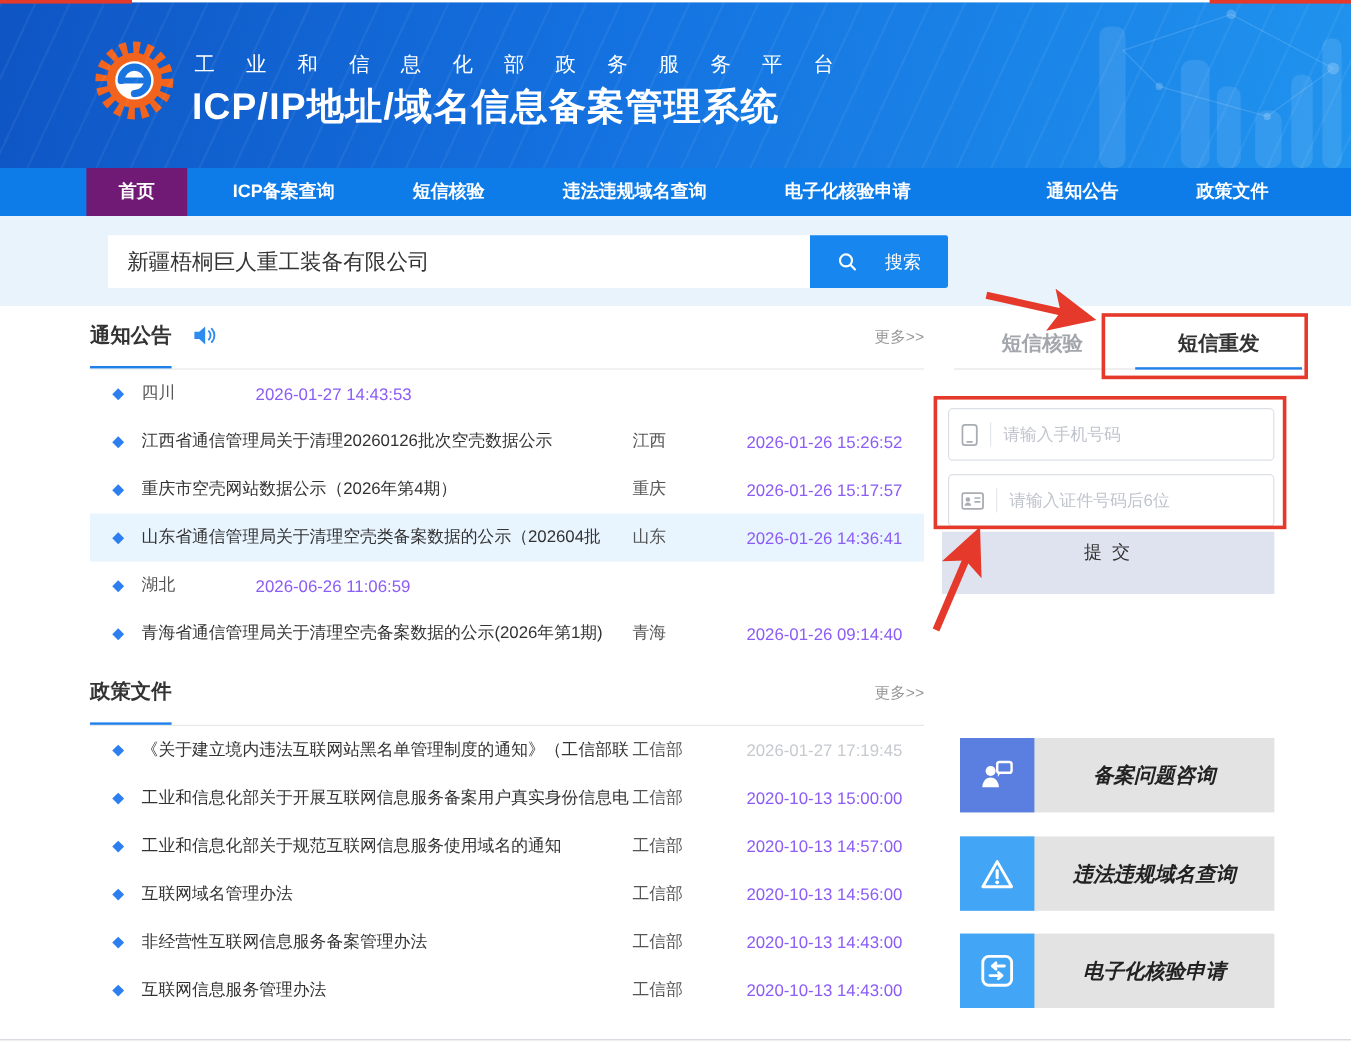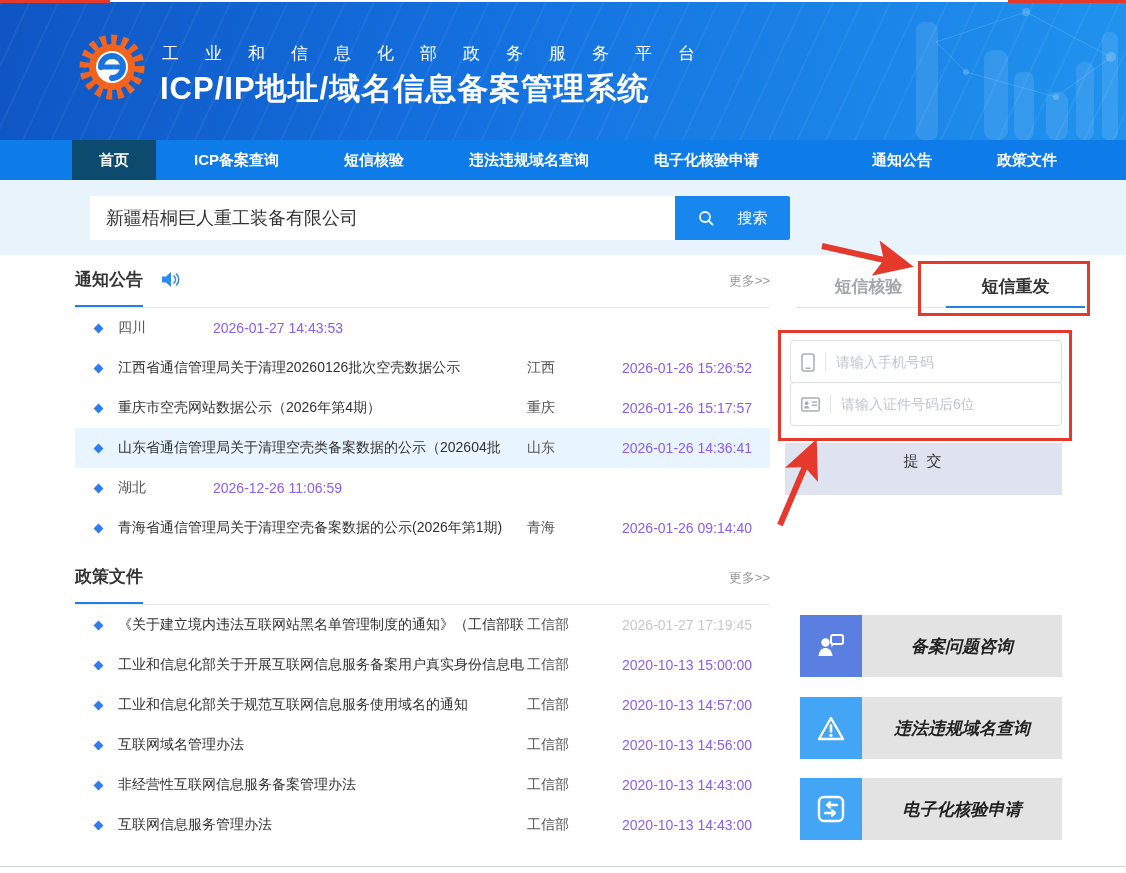--- a/index.html
+++ b/index.html
@@ -17,21 +17,21 @@
   .header::after { content:""; position:absolute; inset:0;
     background:repeating-linear-gradient(115deg, rgba(255,255,255,0.05) 0 2px, transparent 2px 26px); }
   .hdr-deco { position:absolute; right:0; top:0; opacity:.8; }
   .logo { position:absolute; left:78px; top:26px; width:72px; height:78px; }
   .hdr-sub { position:absolute; left:162px; top:40px; color:#fff; font-size:17px; letter-spacing:26px; white-space:nowrap; }
   .hdr-title { position:absolute; left:160px; top:66px; color:#fff; font-size:31px; font-weight:bold; letter-spacing:1px; white-space:nowrap; }
 
   
   .navbar { position:absolute; top:140px; left:0; width:1126px; height:40px; background:#0d7ce8; display:flex; padding-left:72px; z-index:2; }
   .nav-item { line-height:40px; padding:0 27px; margin-right:11px; color:#fff; font-size:15px; font-weight:bold; cursor:pointer; white-space:nowrap; }
-  .nav-item.active { background:#0c4a6e; }
+  .nav-item.active { background:#701a75; }
   .nav-item.gap-lg { margin-left:48px; }
 
   
   .searchbar { position:absolute; top:180px; left:0; width:1126px; height:75px; background:#e9f3fc; }
   .search-input { position:absolute; left:90px; top:16px; width:585px; height:44px; border:none; background:#fff; font-size:18px; color:#333; padding:0 16px; outline:none; font-family:inherit; }
   .search-btn { position:absolute; left:675px; top:16px; width:115px; height:44px; background:#1787ef; border:none; color:#fff; font-size:15px; display:flex; align-items:center; justify-content:center; gap:24px; cursor:pointer; border-radius:0 2px 2px 0; font-family:inherit; }
   .radio-group { position:absolute; left:812px; top:23px; display:flex; align-items:center; gap:13px; }
   .radio { display:flex; align-items:center; gap:5px; font-size:14px; color:#666; cursor:pointer; white-space:nowrap; }
   .rdot { width:14px; height:14px; border-radius:50%; background:#fff; border:1px solid #b8bcc2; flex:0 0 auto; }
   .radio.sel .rdot { border-color:#1f80ea; background:#1f80ea; box-shadow:inset 0 0 0 3px #fff; }
@@ -168,21 +168,21 @@
     </div>
     <div class="row highlight">
       <span class="bullet"></span>
       <a class="row-title">山东省通信管理局关于清理空壳类备案数据的公示（202604批</a>
       <span class="row-region">山东</span>
       <span class="row-time">2026-01-26 14:36:41</span>
     </div>
     <div class="row">
       <span class="bullet"></span>
       <span class="row-region">湖北</span>
-      <span class="row-time">2026-12-26 11:06:59</span>
+      <span class="row-time">2026-06-26 11:06:59</span>
     </div>
     <div class="row">
       <span class="bullet"></span>
       <a class="row-title">青海省通信管理局关于清理空壳备案数据的公示(2026年第1期)</a>
       <span class="row-region">青海</span>
       <span class="row-time">2026-01-26 09:14:40</span>
     </div>
 
     <div class="policies-block">
       <div class="sec-head">
@@ -236,21 +236,21 @@
 
   <div class="sms-input" style="top:340px;">
     <svg width="14" height="19" viewBox="0 0 14 19">
         <rect x="1" y="1" width="12" height="17" rx="2.2" fill="none" stroke="#a9adb3" stroke-width="1.5"></rect>
         <line x1="5" y1="15.2" x2="9" y2="15.2" stroke="#a9adb3" stroke-width="1.5" stroke-linecap="round"></line>
       </svg>
     <span class="vdiv"></span>
     <input type="text" placeholder="请输入手机号码" style="">
   </div>
 
-  <div class="sms-input" style="top:382px;">
+  <div class="sms-input" style="top:395px;">
     <svg width="19" height="15" viewBox="0 0 19 15">
         <rect x="0.8" y="1" width="17.4" height="13" rx="1.6" fill="none" stroke="#a9adb3" stroke-width="1.5"></rect>
         <circle cx="5.6" cy="6.2" r="1.9" fill="#a9adb3"></circle>
         <path d="M2.8 11.5 c0.4-2 1.6-2.8 2.8-2.8 s2.4 0.8 2.8 2.8 z" fill="#a9adb3"></path>
         <line x1="11" y1="5" x2="16" y2="5" stroke="#a9adb3" stroke-width="1.4"></line>
         <line x1="11" y1="8.3" x2="16" y2="8.3" stroke="#a9adb3" stroke-width="1.4"></line>
       </svg>
     <span class="vdiv"></span>
     <input type="text" placeholder="请输入证件号码后6位" style="">
   </div>

